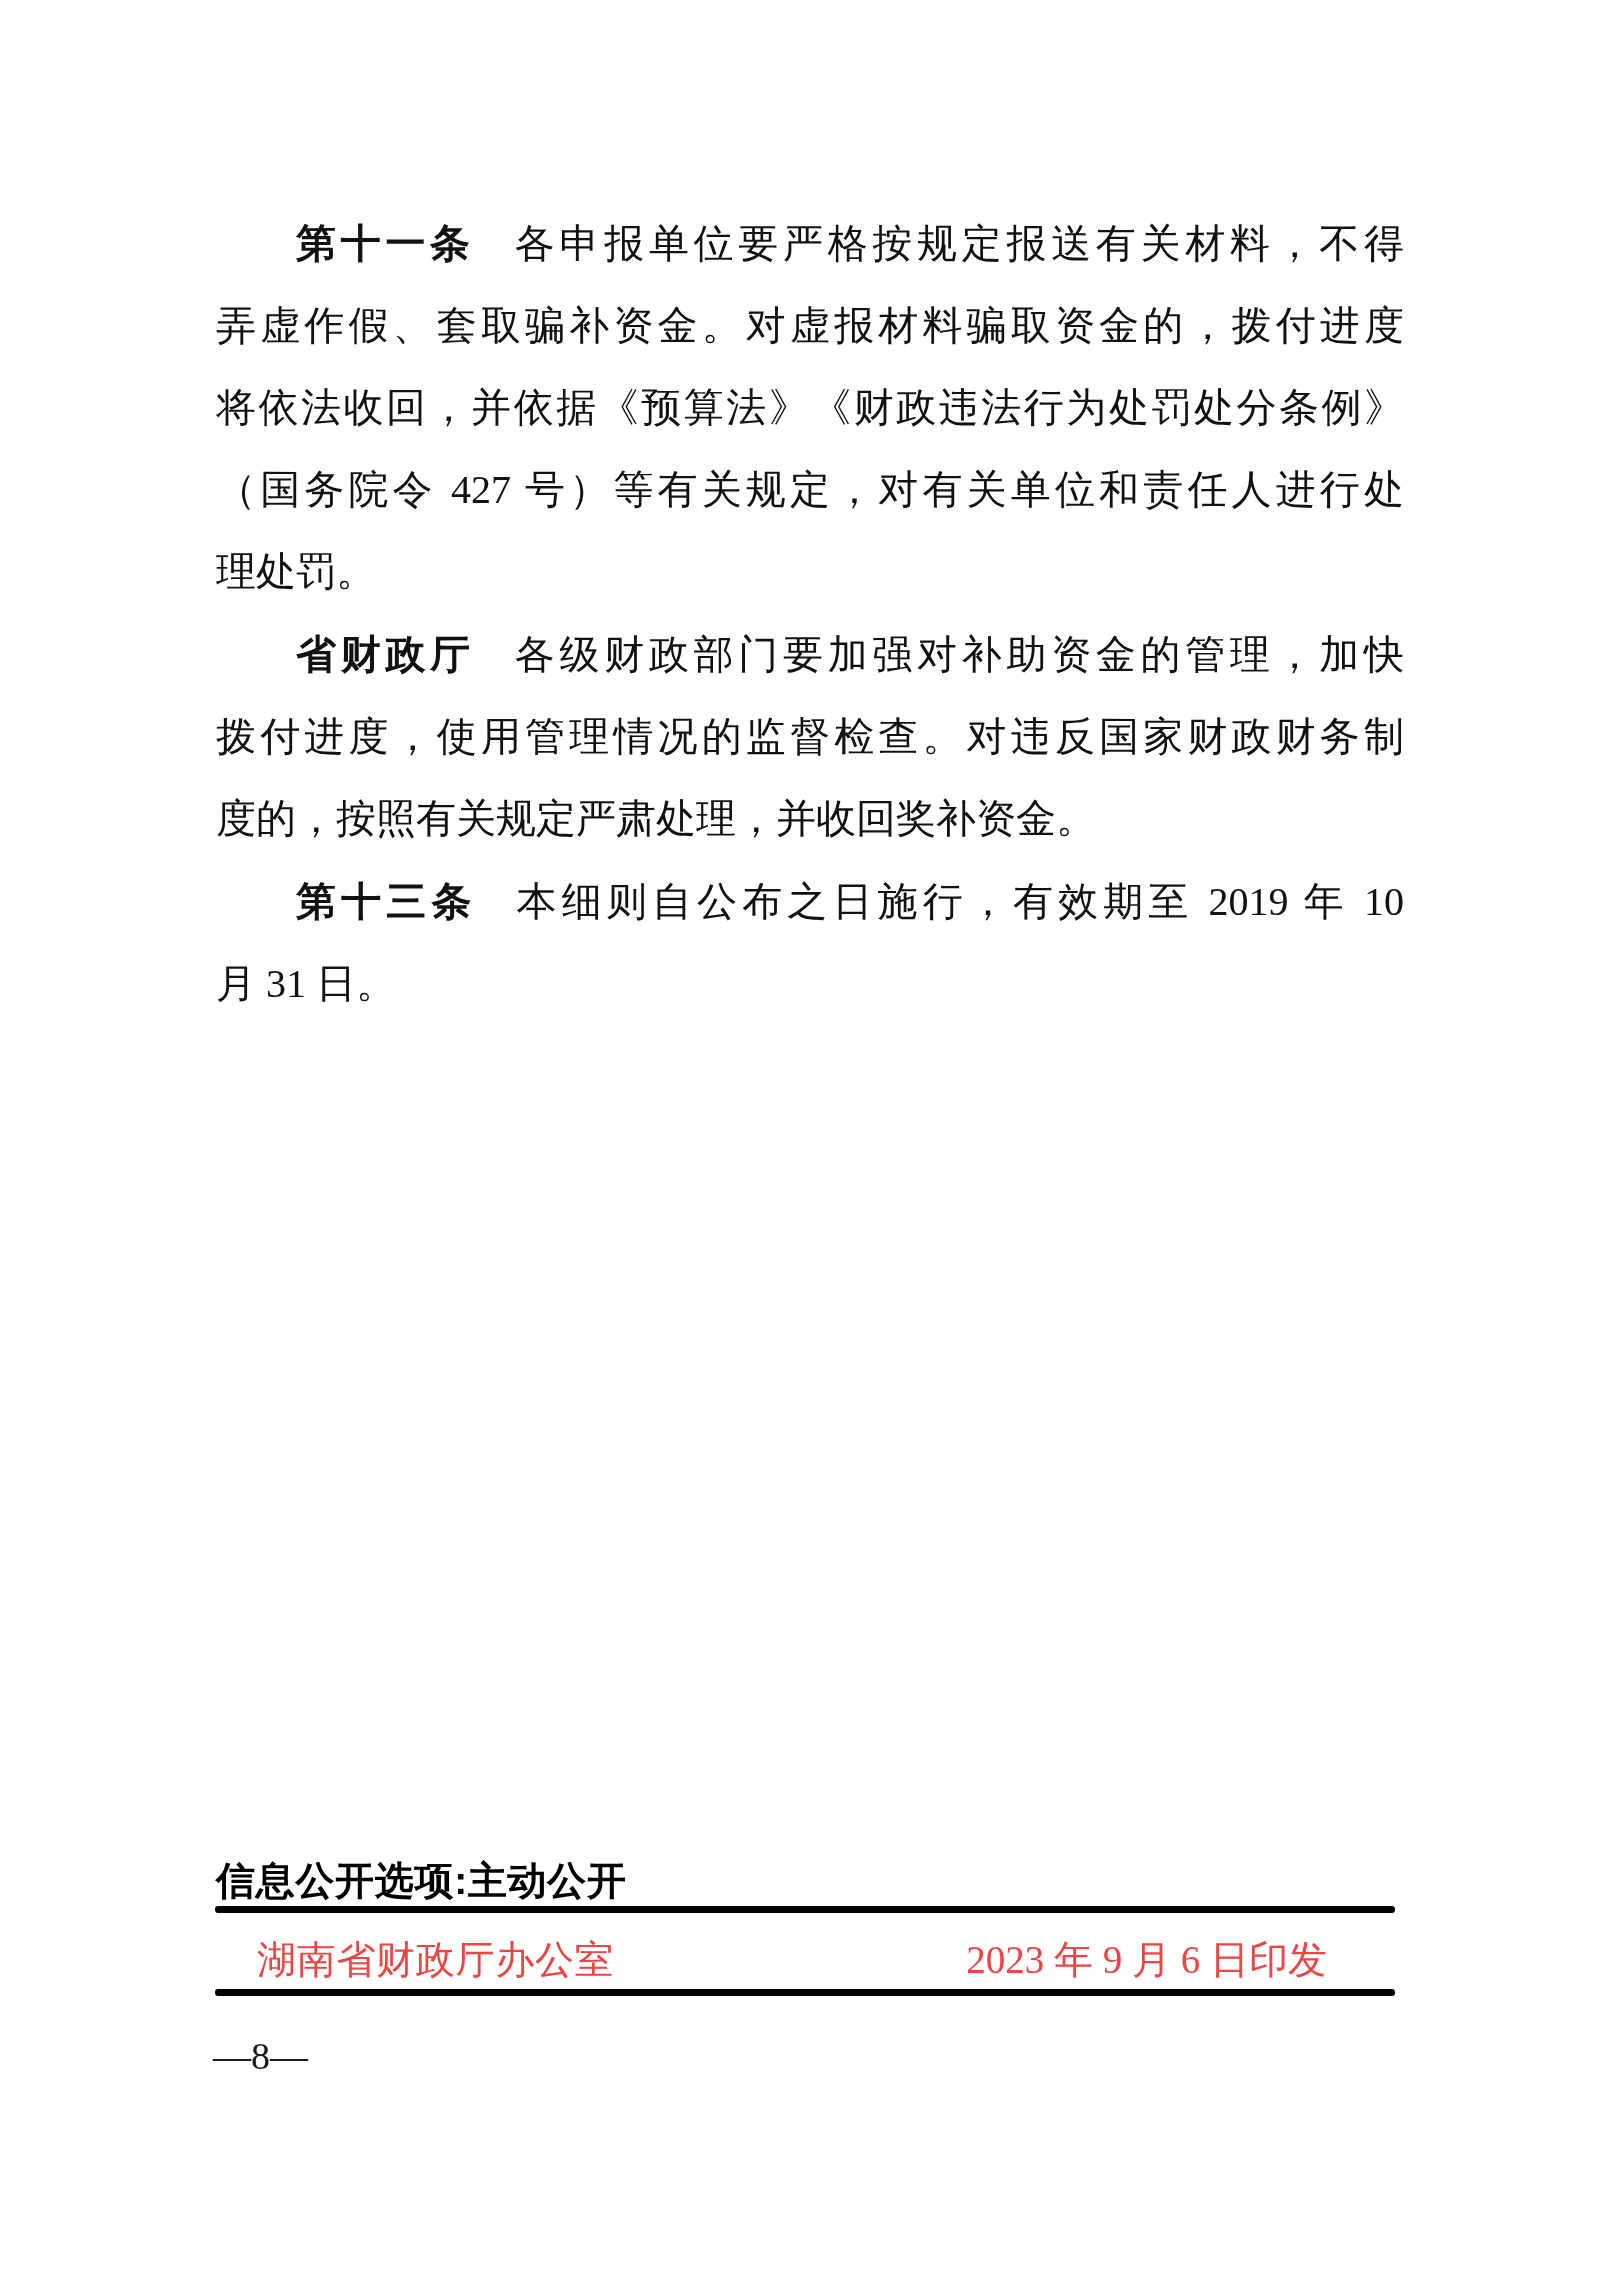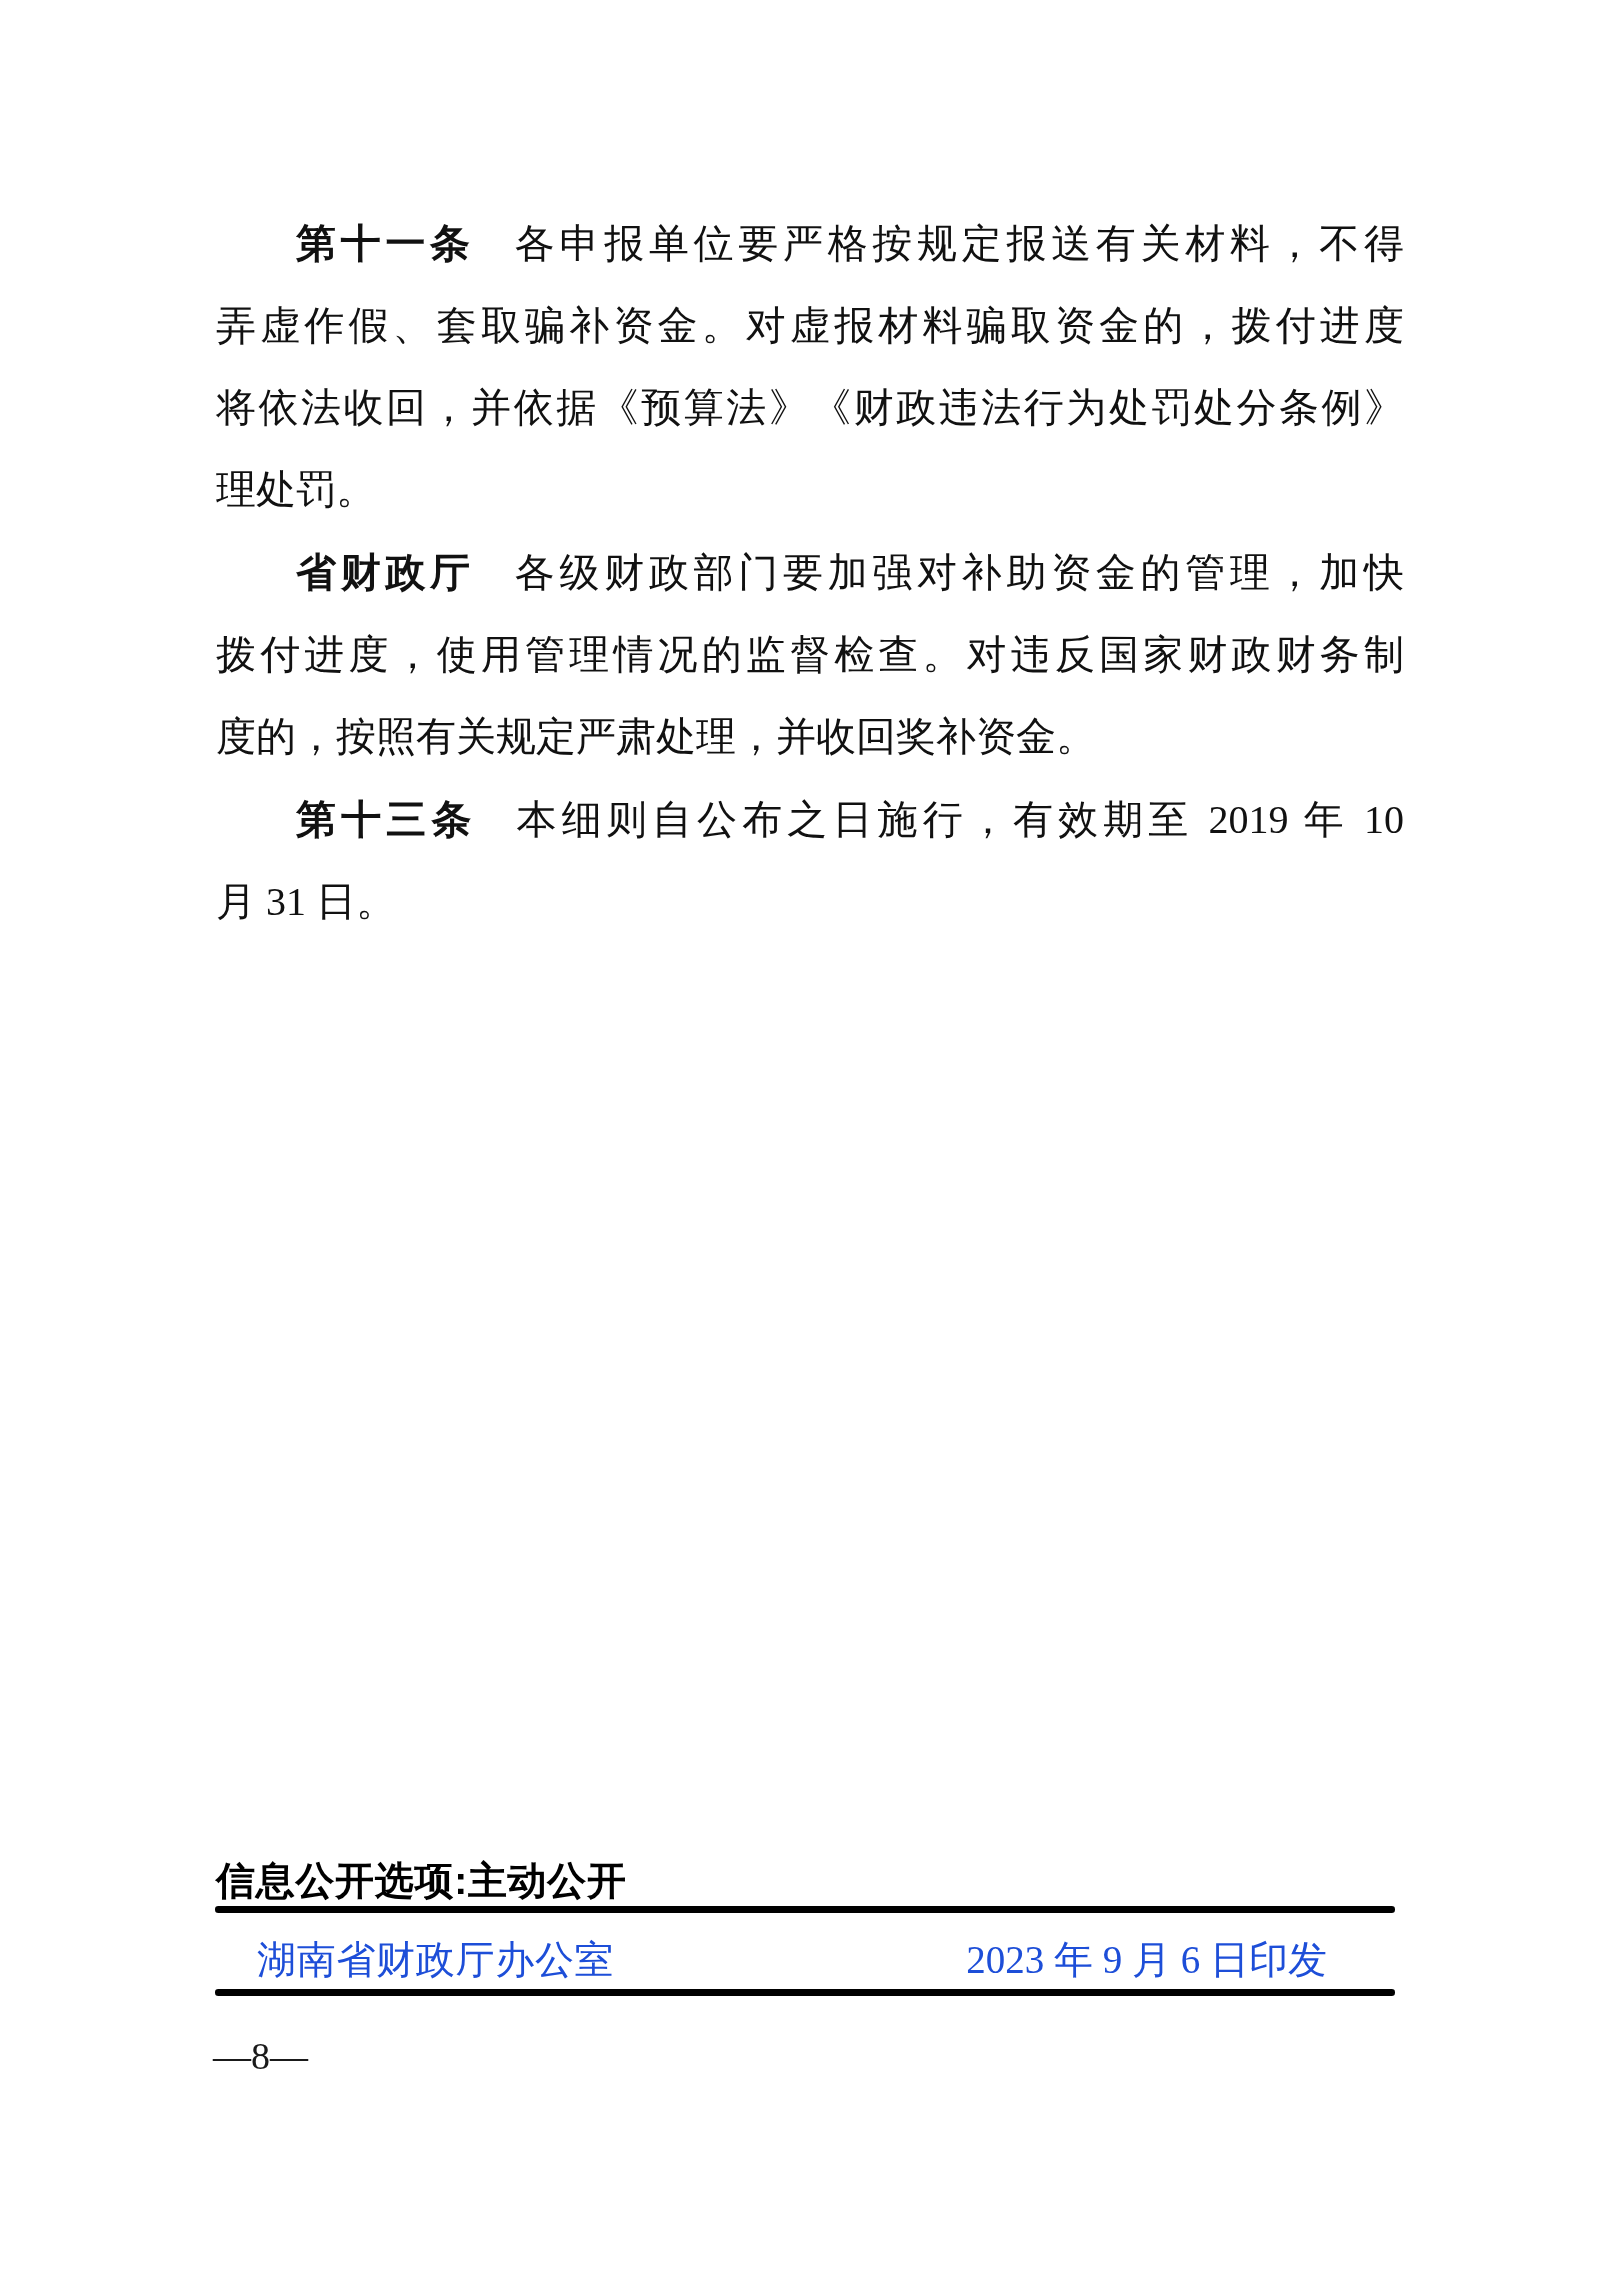--- a/index.html
+++ b/index.html
@@ -82,21 +82,21 @@
   .imprint {
     position: absolute;
     left: 216px;
     top: 1937px;
     width: 1180px;
     display: flex;
     justify-content: space-between;
     align-items: baseline;
     font-size: 39px;
     line-height: 46px;
-    color: #1d4ed8;
+    color: #ef4444;
   }
   .imprint .issuer { margin-left: 41px; letter-spacing: 0.7px; }
   .imprint .print-date { margin-right: 69px; }
 
   .page-number {
     position: absolute;
     left: 213px;
     top: 2035px;
     font-size: 38px;
     line-height: 43px;
@@ -106,20 +106,21 @@
 </head>
 <body>
 
 <div class="page">
 
   <div class="doc-body">
 
     <div class="line indent"><span class="article-label">第十一条</span><span>各申报单位要严格按规定报送有关材料，不得</span></div>
     <div class="line">弄虚作假、套取骗补资金。对虚报材料骗取资金的，拨付进度</div>
     <div class="line">将依法收回，并依据《预算法》《财政违法行为处罚处分条例》</div>
+    <div class="line">（国务院令 427 号）等有关规定，对有关单位和责任人进行处</div>
     <div class="line last">理处罚。</div>
 
     <div class="line indent"><span class="article-label">省财政厅</span><span>各级财政部门要加强对补助资金的管理，加快</span></div>
     <div class="line">拨付进度，使用管理情况的监督检查。对违反国家财政财务制</div>
     <div class="line last">度的，按照有关规定严肃处理，并收回奖补资金。</div>
 
 
     <div class="line indent"><span class="article-label">第十三条</span><span>本细则自公布之日施行，有效期至 2019 年 10</span></div>
     <div class="line last">月 31 日。</div>
 

